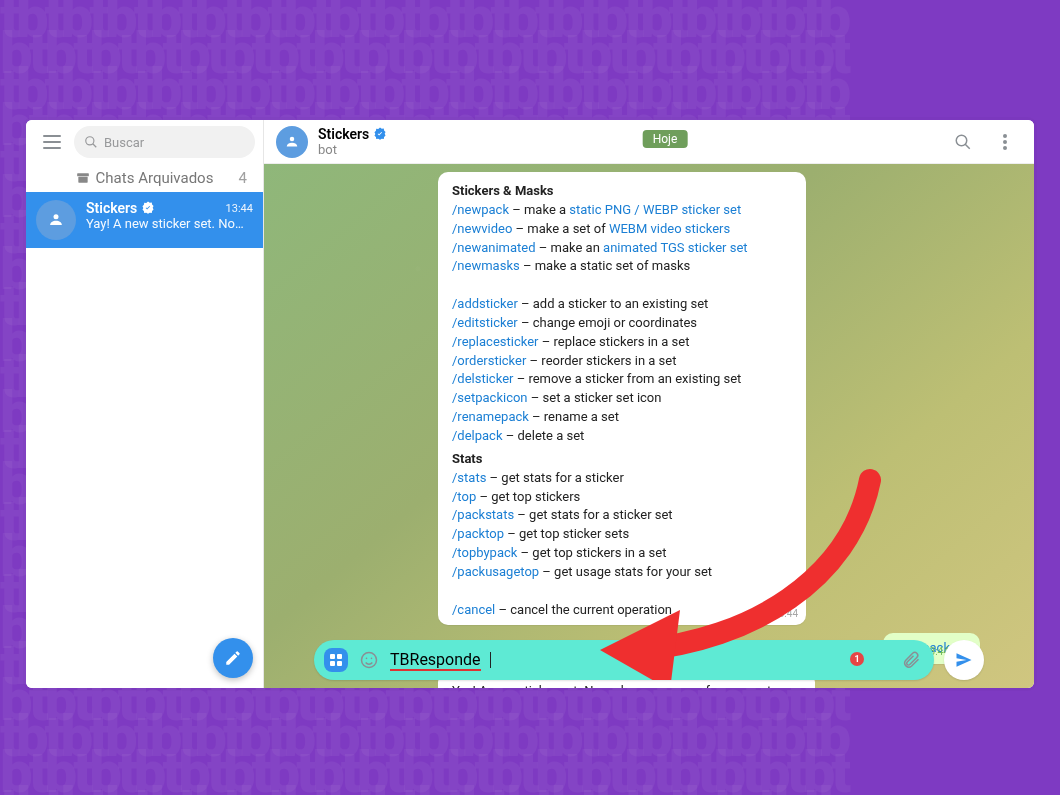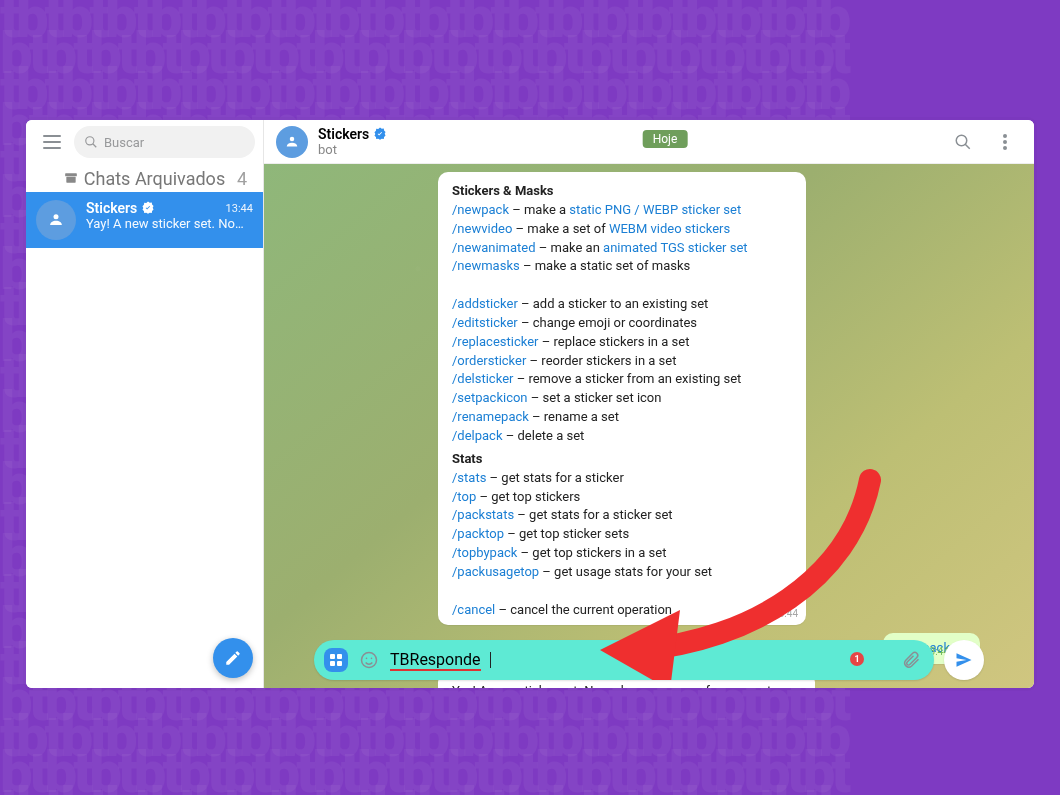--- a/index.html
+++ b/index.html
@@ -16,21 +16,21 @@
     background: #fff; border-radius: 6px; overflow: hidden; display: flex;
     box-shadow: 0 0 0 3px rgba(0,0,0,0.02);
   }
   
   .sidebar { width: 238px; height: 100%; border-right: 1px solid #e6e6e6; display: flex; flex-direction: column; position: relative; background:#fff;}
   .sb-top { height: 44px; display: flex; align-items: center; padding: 0 8px; gap: 4px; }
   .menu-btn { width: 36px; height: 36px; display:flex;align-items:center;justify-content:center;border-radius:50%; cursor:pointer;}
   .menu-btn svg { stroke:#8a8f94; }
   .search-wrap { flex:1; height:32px; background:#f1f1f1; border-radius:16px; display:flex; align-items:center; padding:0 10px; gap:6px; color:#98999b; font-size:13px;}
   .search-wrap svg { stroke:#98999b; }
-  .archived { height:28px; display:flex;align-items:center;justify-content:center; gap:6px; font-size:18px; color:#777; }
+  .archived { height:28px; display:flex;align-items:center;justify-content:center; gap:6px; font-size:15px; color:#777; }
   .archived .count { position:absolute; right:16px; color:#a0a0a0; }
   .chat-list { flex:1; overflow:hidden; }
   .chat-item { padding:8px 10px; display:flex; gap:10px; align-items:flex-start; cursor:pointer; }
   .chat-item.active { background:#3390ec; color:#fff; }
   .avatar { width:40px; height:40px; border-radius:50%; flex-shrink:0; display:flex;align-items:center;justify-content:center; }
   .avatar.stickers { background:#5d9de0; }
   .avatar.saved { background:#3390ec; }
   .avatar svg { fill:#fff; }
   .chat-body { flex:1; min-width:0; }
   .chat-row1 { display:flex; align-items:center; gap:4px; }

